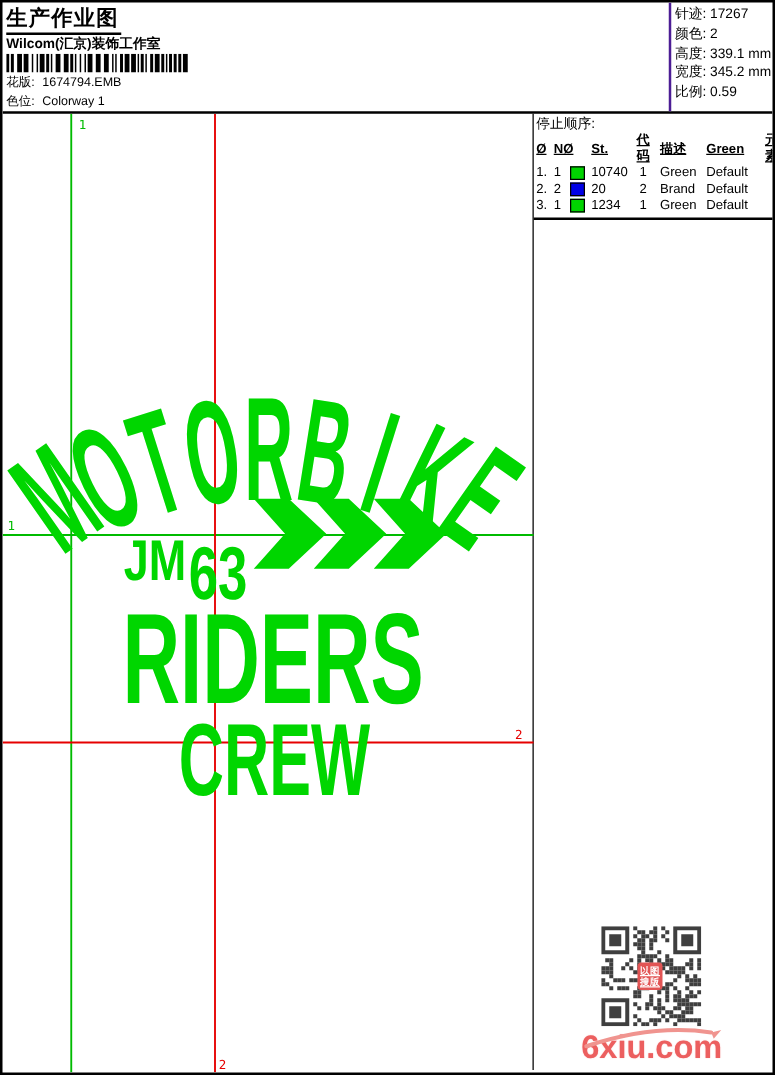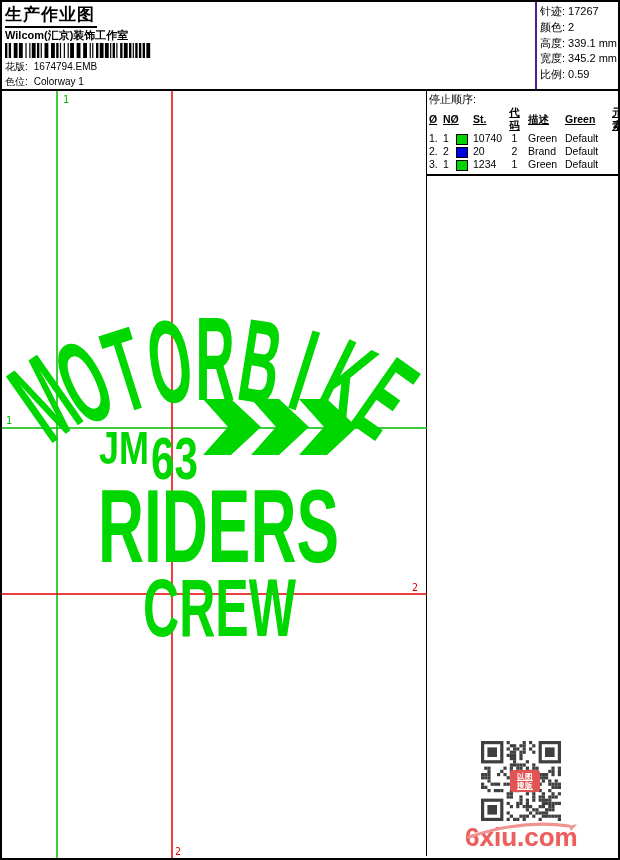--- a/index.html
+++ b/index.html
@@ -46,21 +46,21 @@
   .stop-grid .hd { font-weight:bold; text-decoration:underline; }
   .cell-right { text-align:left; padding-right:2px; }
   .cell-code { text-align:center; padding-right:5px; }
   .chip {
     display:inline-block; width:12px; height:11px;
     border:1px solid #000; vertical-align:middle;
   }
   
   .qr-wrap { position:absolute; left:54px; top:650px; width:80px; height:80px; }
   .qr-logo {
-    position:absolute; left:29px; top:29px; width:30px; height:22px;
+    position:absolute; left:29px; top:29px; width:20px; height:22px;
     background:#e25454; border-radius:3px; color:#fff;
     font-size:7.5px; line-height:9px; font-weight:bold;
     display:flex; flex-direction:column; align-items:center; justify-content:center;
     text-align:center; letter-spacing:0.5px;text-decoration:underline;
   }
   .watermark { position:absolute; left:38px; top:735px; width:120px; height:30px; }
   .wm-text {
     font-size:26px; font-weight:bold; color:#ec5f5f; line-height:22px;
     letter-spacing:0px; font-family:"Liberation Sans", sans-serif;
     text-shadow:0 0 1px #f7b9b9;

